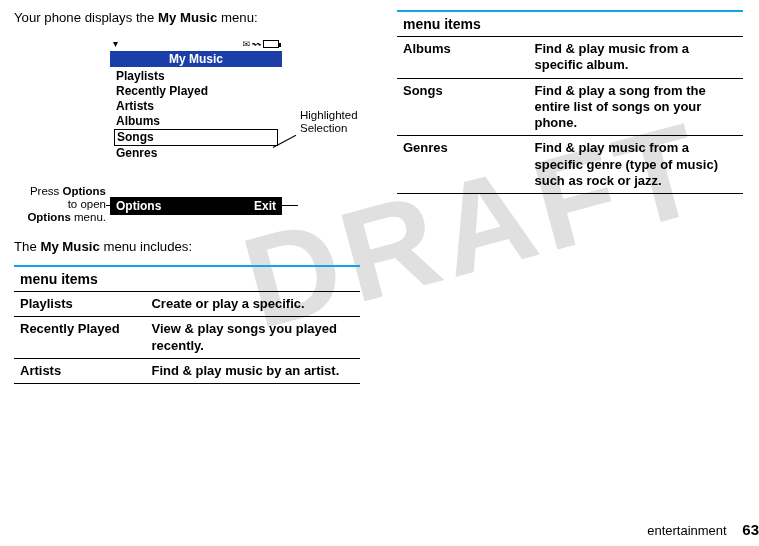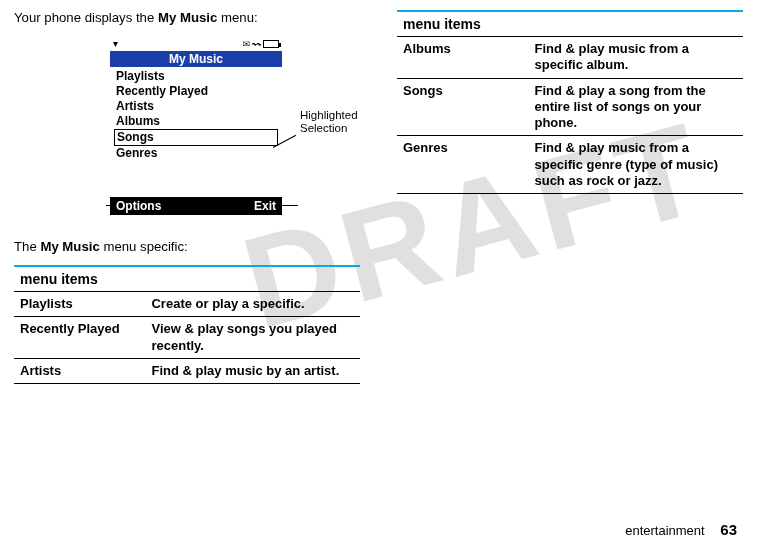--- a/index.html
+++ b/index.html
@@ -131,21 +131,21 @@
   }
   table.menu td:first-child {
     font-family: "Arial Narrow", Arial, sans-serif;
     font-weight: bold;
     width: 38%;
   }
   .tip { margin-top: 10px; line-height: 1.25; }
   .footer {
     position: absolute;
     bottom: 8px;
-    right: 22px;
+    right: 0;
     font-size: 13px;
   }
   .footer .pg { font-weight: bold; font-size: 15px; margin-left: 12px; }
 </style>
 </head>
 <body>
 
 <div class="watermark">DRAFT</div>
 
 <div class="cols">
@@ -179,25 +179,28 @@
         </div>
       </div>
 
       <div class="callout right" style="left:286px; top:72px;">
         Highlighted<br>Selection
       </div>
       <div class="line" style="left:259px; top:110px; width:26px; height:1px; transform:rotate(-28deg); transform-origin:left center;"></div>
 
       <div class="line" style="left:268px; top:168px; width:16px; height:1px;"></div>
 
+      <div class="callout left" style="left:0px; top:148px; width:92px;">
+        <span>Press </span><b class="condensed">Options</b><br>to open<br><b class="condensed">Options</b><span> menu.</span>
+      </div>
       <div class="line" style="left:92px; top:168px; width:10px; height:1px;"></div>
     </div>
 
     <p class="intro">
-      <span>The </span><span class="condensed">My Music</span><span> menu specific:</span>
+      <span>The </span><span class="condensed">My Music</span><span> menu includes:</span>
     </p>
 
     <table class="menu">
       <tbody>
           <tr>
             <th colspan="2">menu items</th>
           </tr>
       <tr>
             <td>Playlists</td>
             <td>Create or play a specific.</td>

